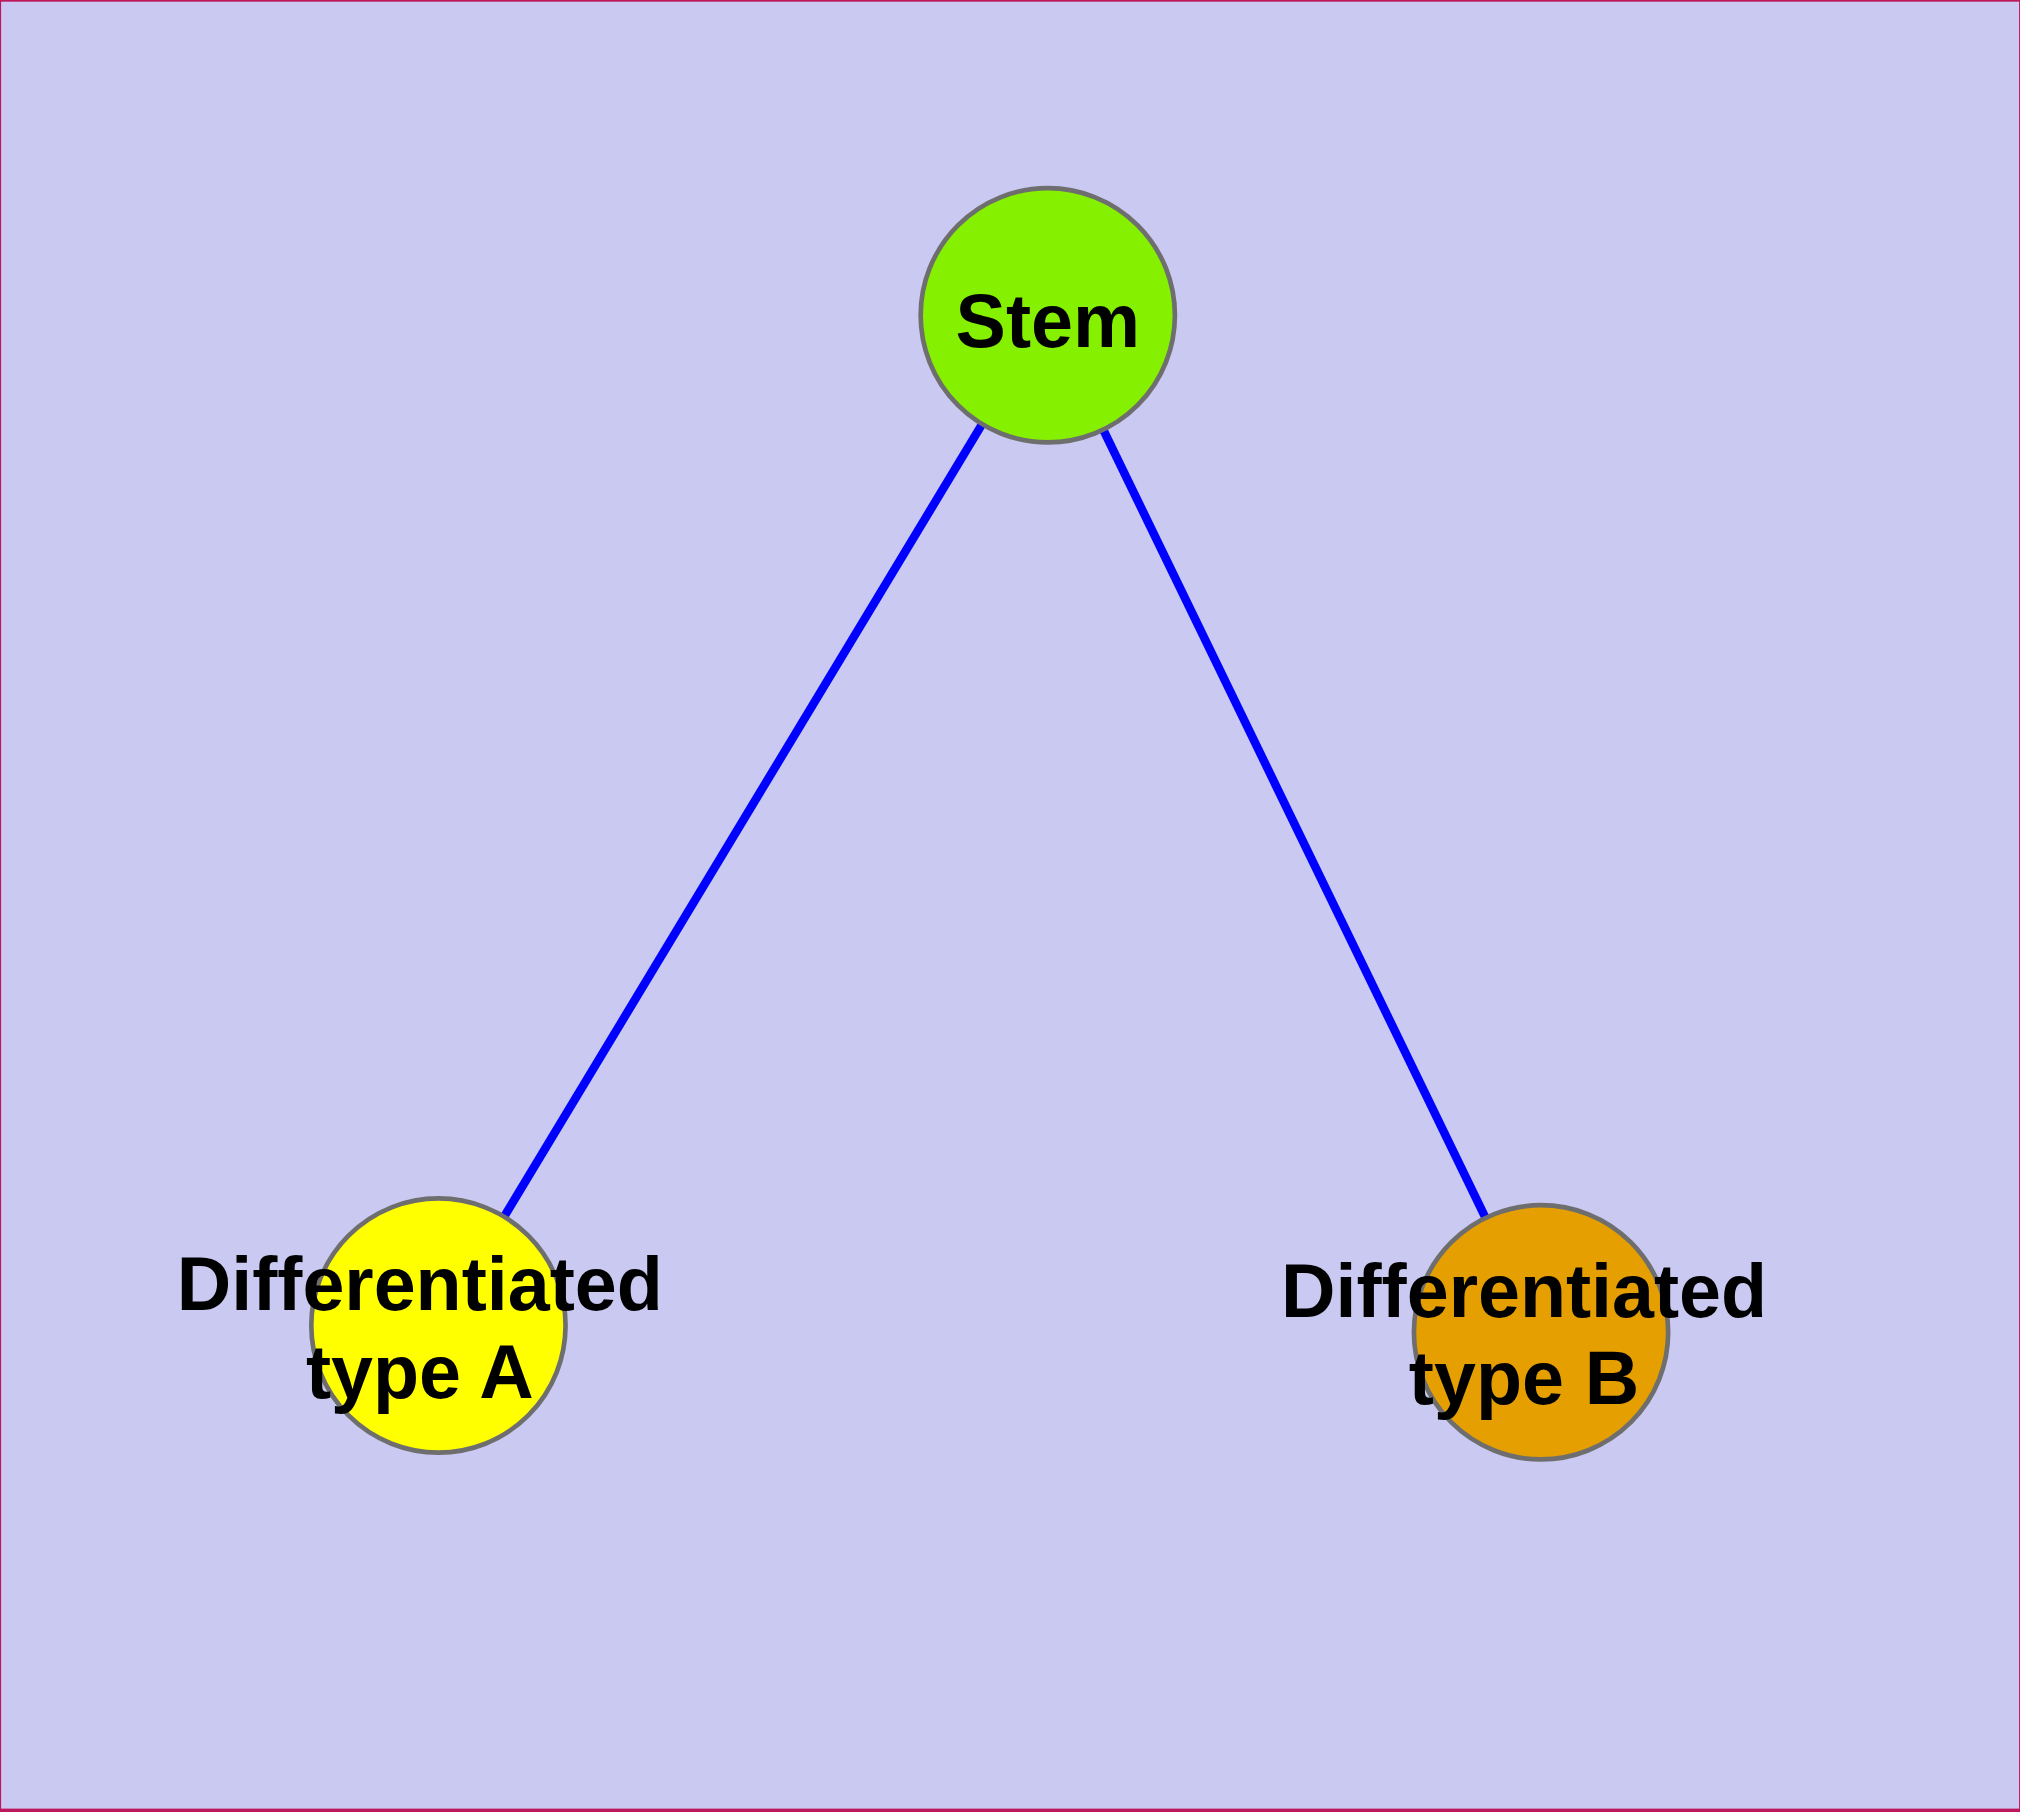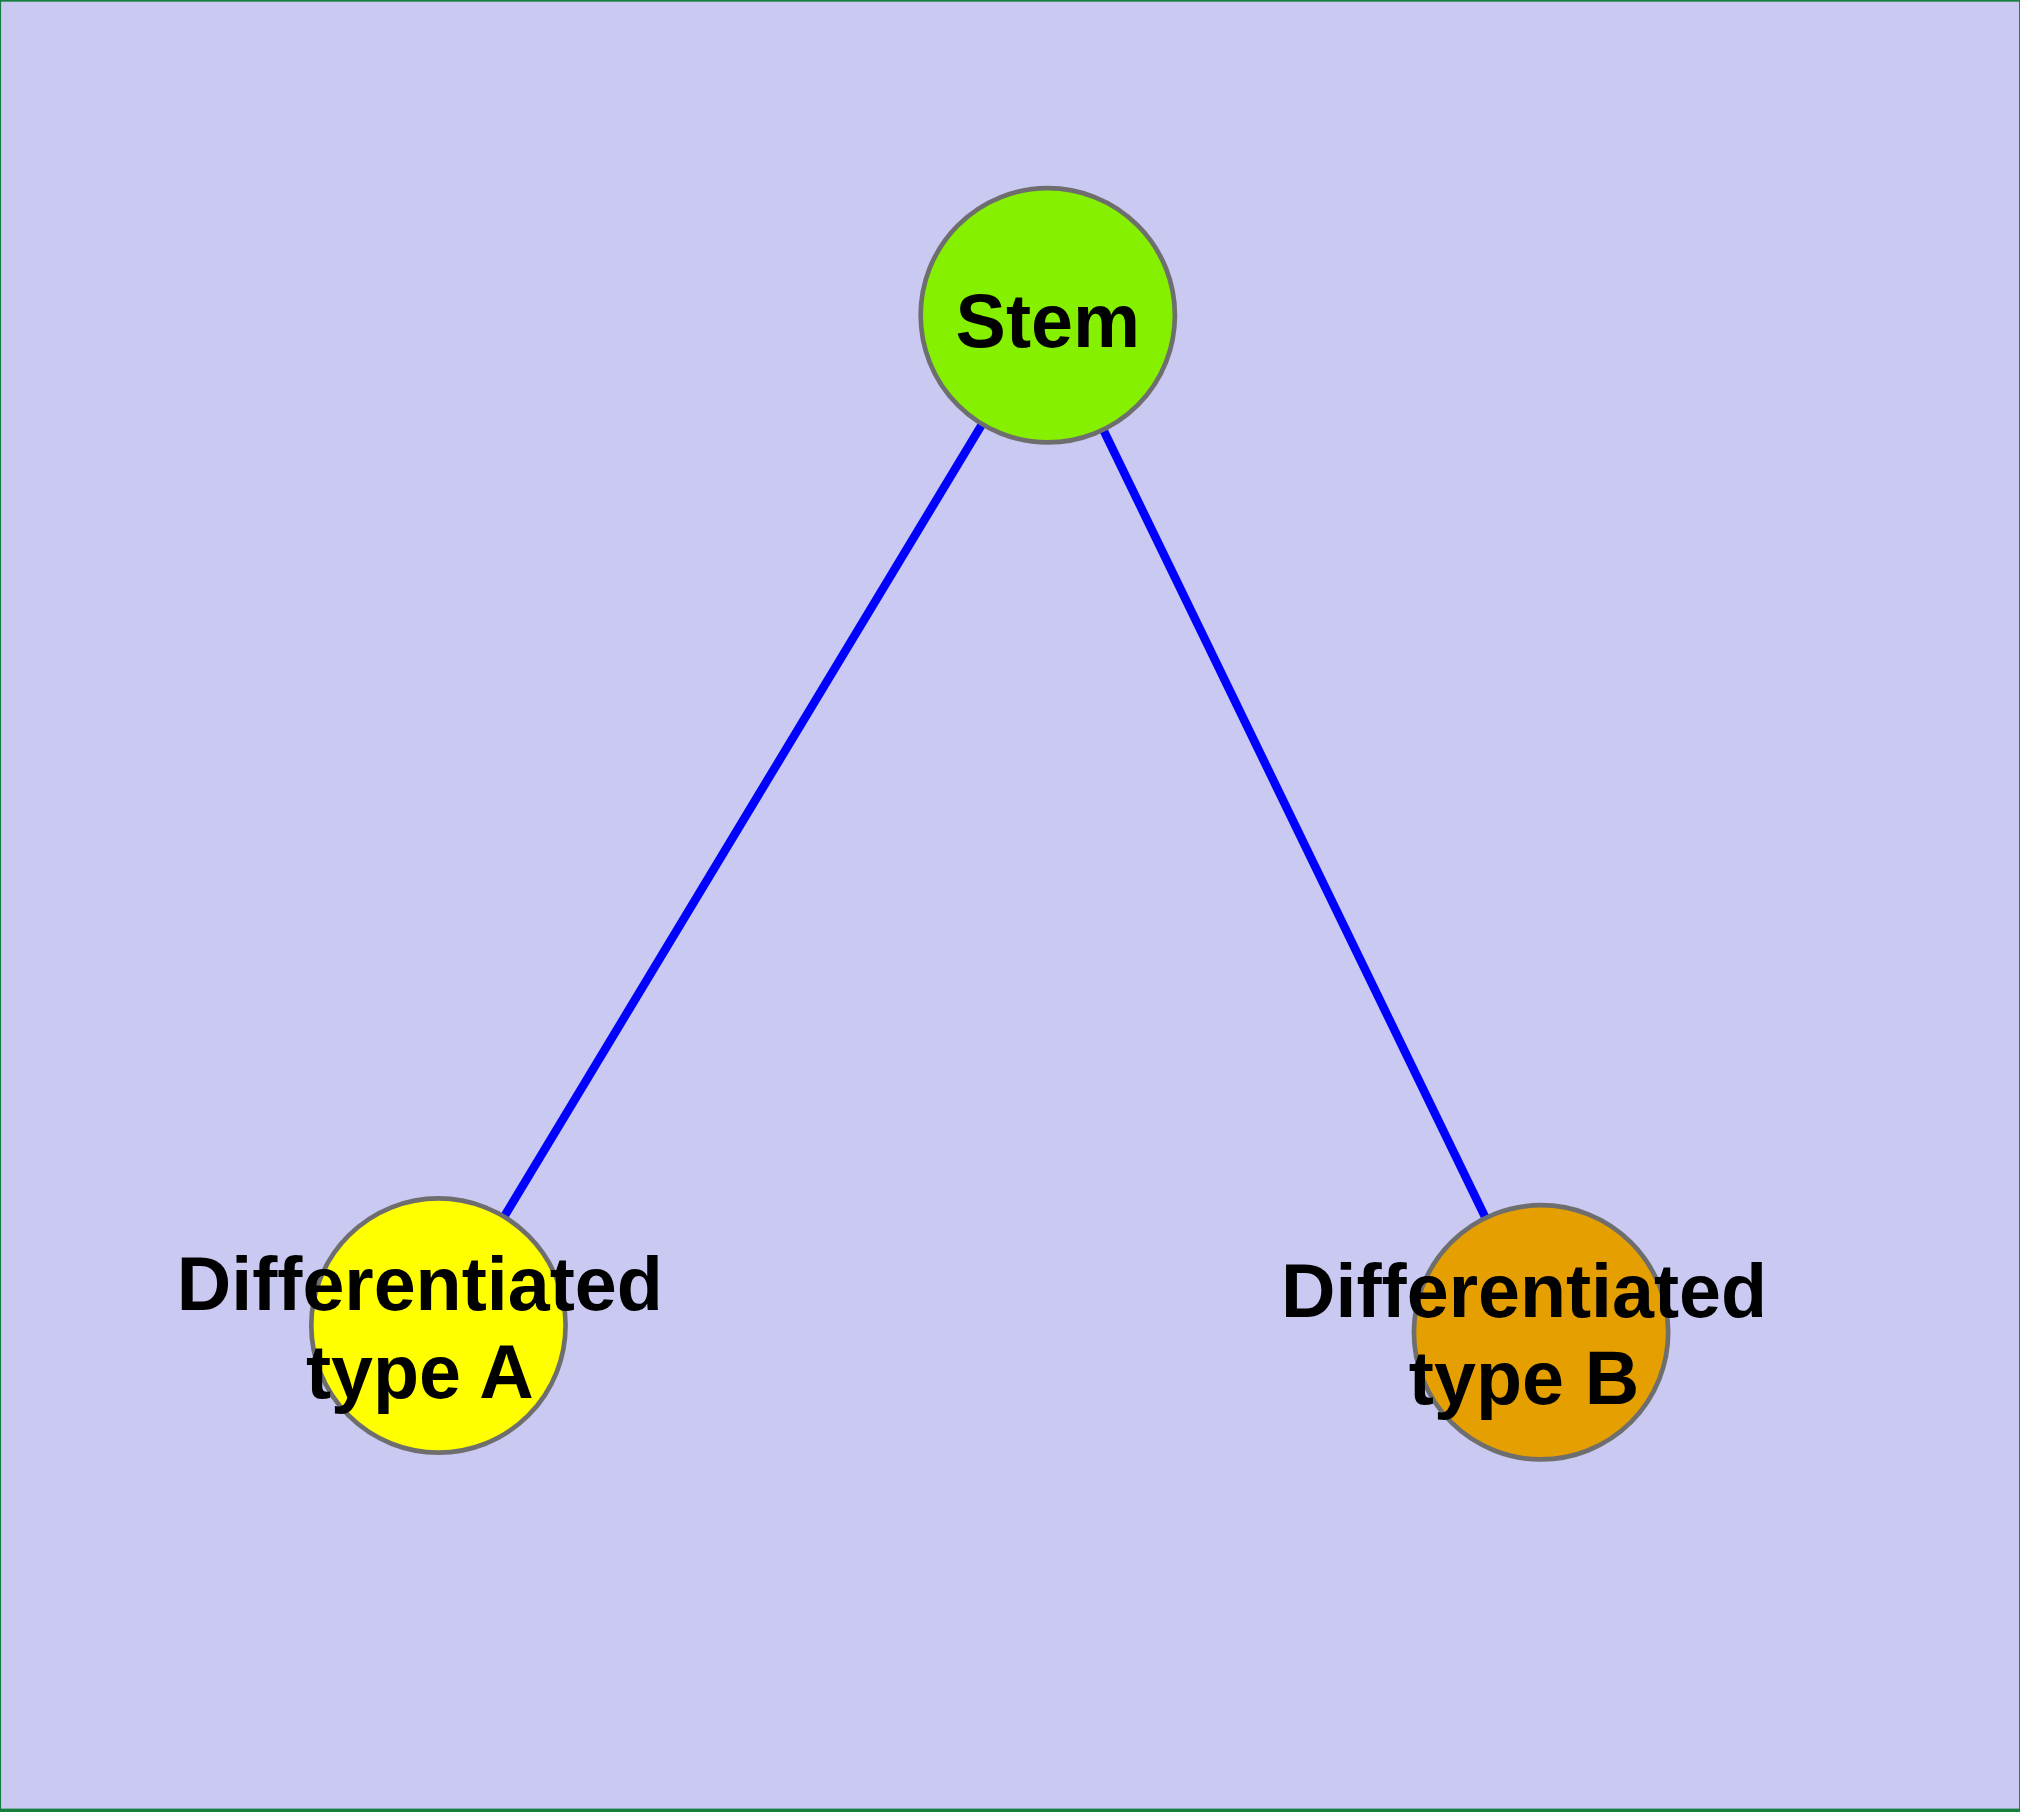--- a/index.html
+++ b/index.html
@@ -4,21 +4,21 @@
 <style>
   html, body {
     margin: 0;
     padding: 0;
     background: #ffffff;
   }
   .diagram-wrap {
     width: 2021px;
     height: 1812px;
     position: relative;
-    background: #15803d;
+    background: #be185d;
   }
   svg {
     display: block;
   }
   .node-label {
     font-family: "Liberation Sans", sans-serif;
     font-weight: bold;
     font-size: 89px;
     fill: #000000;
   }

